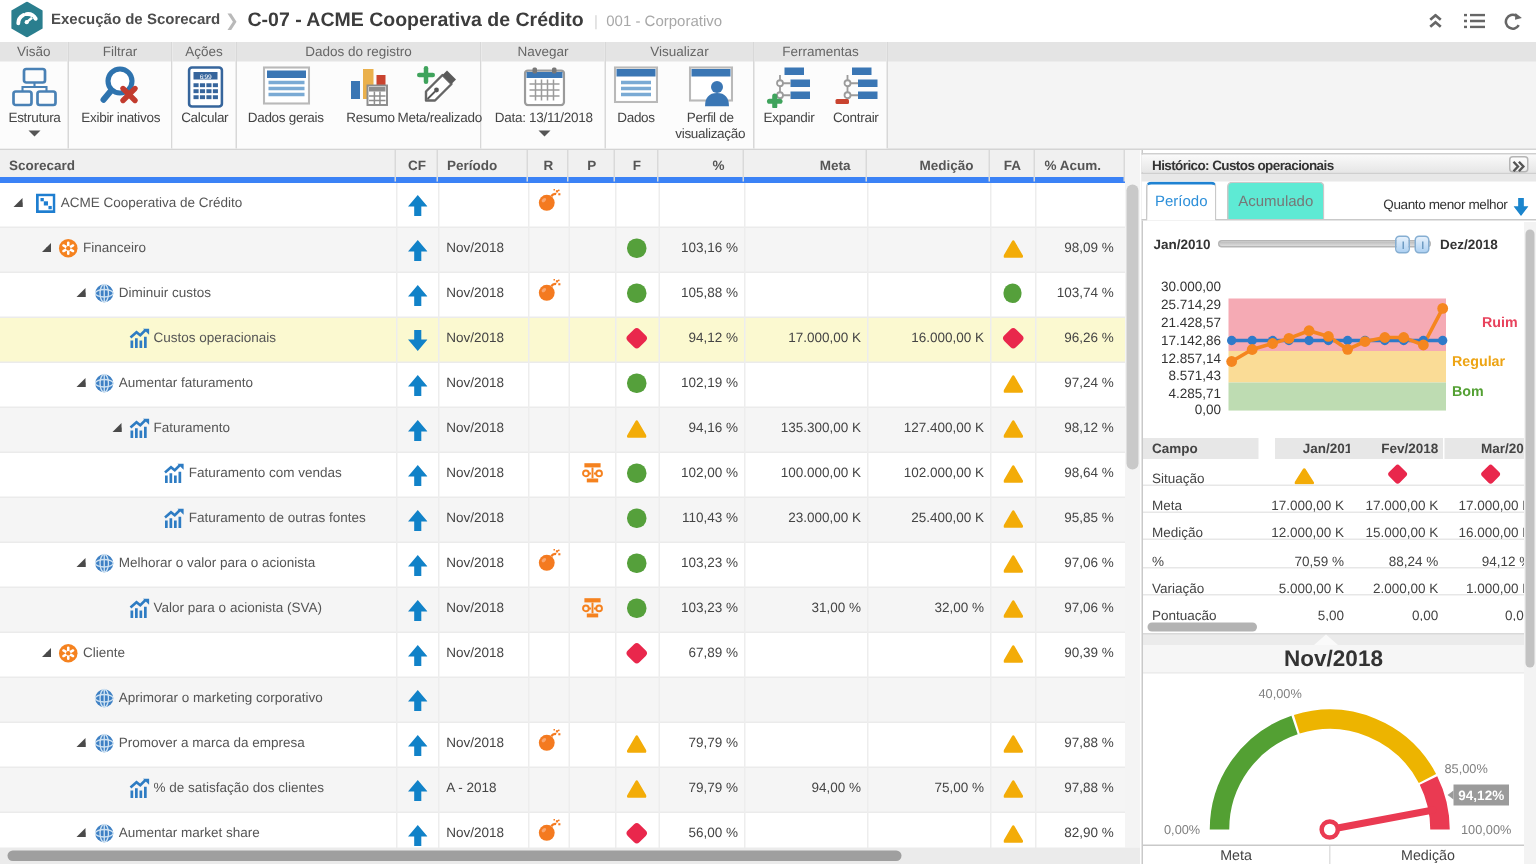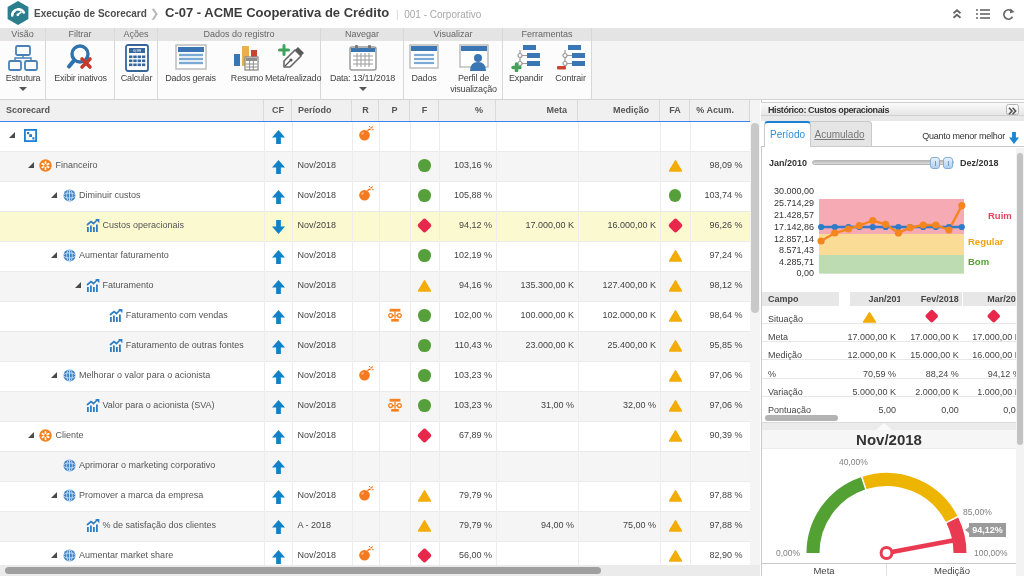--- a/index.html
+++ b/index.html
@@ -19,21 +19,21 @@
 .rgroup { position:absolute; top:0; height:71px; background:#fcfcfc; border-right:1px solid #d8d8d8; }
 .rgroup .glabel { position:absolute; top:0; left:0; right:0; height:13px; background:#e4e4e4; color:#666; font-size:9px; text-align:center; line-height:13px; }
 .rbtn { position:absolute; top:14px; text-align:center; color:#444; font-size:9px; letter-spacing:-0.2px; }
 .rbtn .ric { height:28px; margin:2px auto 1px auto; }
 .rbtn .rlb { line-height:11px; white-space:nowrap; }
 #ribbontop { position:absolute; left:0; top:0; width:1024px; height:13px; background:#e4e4e4; }
 .caret { width:0; height:0; border-left:4px solid transparent; border-right:4px solid transparent; border-top:4px solid #555; margin:3px auto 0 auto; }
 
 
 #grid { position:absolute; left:0; top:100px; width:760px; height:476px; background:#fff; }
-#ghead { position:absolute; left:0; top:0; width:750px; height:22px; background:#f0f0f0; border-bottom:1px solid #3b82f6; font-weight:bold; color:#555; font-size:9px; }
+#ghead { position:absolute; left:0; top:0; width:750px; height:22px; background:#f0f0f0; border-bottom:4px solid #3b82f6; font-weight:bold; color:#555; font-size:9px; }
 #ghead .hc { position:absolute; top:0; height:21px; line-height:21px; border-right:1px solid #d9d9d9; }
 .grow { position:absolute; left:0; width:750px; height:30px; border-bottom:1px solid #ebebeb; }
 .grow.alt { background:#f5f5f5; }
 .grow.sel { background:#fbf9d0; }
 .num { text-align:right; }
 .treelbl { position:absolute; top:0; height:27px; line-height:27px; color:#555; font-size:9px; white-space:nowrap; }
 .exp { position:absolute; width:0; height:0; border-top:3.5px solid transparent; border-left:3.5px solid transparent; border-bottom:3.5px solid #4a4a4a; border-right:3.5px solid #4a4a4a; top:10.2px; }
 .cicon { position:absolute; top:7px; }
 
 
@@ -50,21 +50,21 @@
 
 #panel { position:absolute; left:761px; top:100px; width:263px; height:476px; background:#fff; border-left:1px solid #c9c9c9; }
 #phead { position:absolute; left:761px; top:102px; width:263px; height:14px; background:linear-gradient(#fafafa,#e6e6e6); border-top:1px solid #cfcfcf; border-bottom:1px solid #cfcfcf; }
 #phead .t { position:absolute; left:7px; top:2px; font-weight:bold; color:#333; font-size:9px; letter-spacing:-0.4px; }
 #pcollapse { position:absolute; right:5px; top:1px; width:13px; height:11px; border:1px solid #b5b5b5; border-radius:2.5px; background:linear-gradient(#fdfdfd,#ededed); text-align:center; }
 #ptabs { position:absolute; left:761px; top:116px; width:263px; height:31px; background:#fff; }
 #pgray { position:absolute; left:0; top:0; width:263px; height:4.5px; background:#e8e8e8; }
 #tabline { position:absolute; left:0; top:30px; width:263px; height:1px; background:#c9c9c9; }
 .tab { position:absolute; top:4.5px; border:1px solid #c9c9c9; border-bottom:none; border-radius:3.5px 3.5px 0 0; font-size:10px; text-align:center; }
 #tab1 { left:3px; width:47px; background:#fff; border-top:2.5px solid #1e82d2; color:#2d8fd9; height:26.5px; line-height:24px; z-index:2; }
-#tab2 { left:46px; width:65px; background:#e5e5e5; color:#777; height:25.5px; line-height:26px;text-decoration:underline; }
+#tab2 { left:57px; width:65px; background:#5eead4; color:#777; height:25.5px; line-height:26px; }
 #qmm { position:absolute; right:19px; top:15px; font-size:9px; color:#333; letter-spacing:-0.25px; }
 
 
 #sld-l { position:absolute; left:769px; top:158px; font-weight:bold; color:#333; font-size:9px; }
 #sld-r { position:absolute; left:960px; top:158px; font-weight:bold; color:#333; font-size:9px; }
 #sld-track { position:absolute; left:812px; top:160px; width:142px; height:5px; background:linear-gradient(#bbb,#ddd); border-radius:3px; border:1px solid #b5b5b5; }
 .sld-h { position:absolute; top:157px; width:10.5px; height:11.5px; background:linear-gradient(#e6f1fc,#aed1f2); border:1px solid #85aed2; border-radius:3px; }
 .sld-h:after { content:""; position:absolute; left:4px; top:2.5px; width:1px; height:5.5px; background:#6f9cc2; }
 
 
@@ -347,20 +347,21 @@
         <div class="abs" style="left:578px;top:0;width:1px;height:30px;background:#ededed"></div>
         <div class="abs" style="left:660px;top:0;width:1px;height:30px;background:#ededed"></div>
         <div class="abs" style="left:690px;top:0;width:1px;height:30px;background:#ededed"></div>
         <div class="exp" style="left:8.5px"></div>
         <div class="cicon" style="left:24px"><svg width="13" height="13" viewBox="0 0 13 13">
             <rect x="0.9" y="0.9" width="11.2" height="11.2" fill="#fff" stroke="#1e7ed0" stroke-width="1.8"></rect>
             <rect x="3" y="3" width="2.2" height="2.2" fill="#1e7ed0"></rect>
             <rect x="5.2" y="5.2" width="2.8" height="2.8" fill="#1e7ed0"></rect>
             <rect x="8.3" y="8.3" width="2.2" height="2.2" fill="#1e7ed0"></rect>
           </svg></div>
+        <div class="treelbl" style="left:40.5px">ACME Cooperativa de Crédito</div>
         <div class="abs" style="left:272.3px;top:7.2px">
           <svg class="stup" style="left:0;top:0" width="12" height="13" viewBox="0 0 11.5 12.5">
             <path d="M5.75,0 L11.5,6.8 L7.85,6.8 L7.85,12.5 L3.65,12.5 L3.65,6.8 L0,6.8 Z" fill="#1182c8"></path>
           </svg>
         </div>
         <div class="abs" style="left:357.5px;top:4.3px"><svg width="16" height="15" viewBox="0 0 16 15">
     <circle cx="6.5" cy="9.2" r="5.3" fill="#f47a20"></circle>
     <ellipse cx="4.6" cy="7.4" rx="1.7" ry="1.1" fill="#f9a670" transform="rotate(-38 4.6 7.4)"></ellipse>
     <path d="M9.5 4.8 Q11 2.8 12.8 3.4" fill="none" stroke="#f47a20" stroke-width="1.5"></path>
     <g fill="#f47a20">

